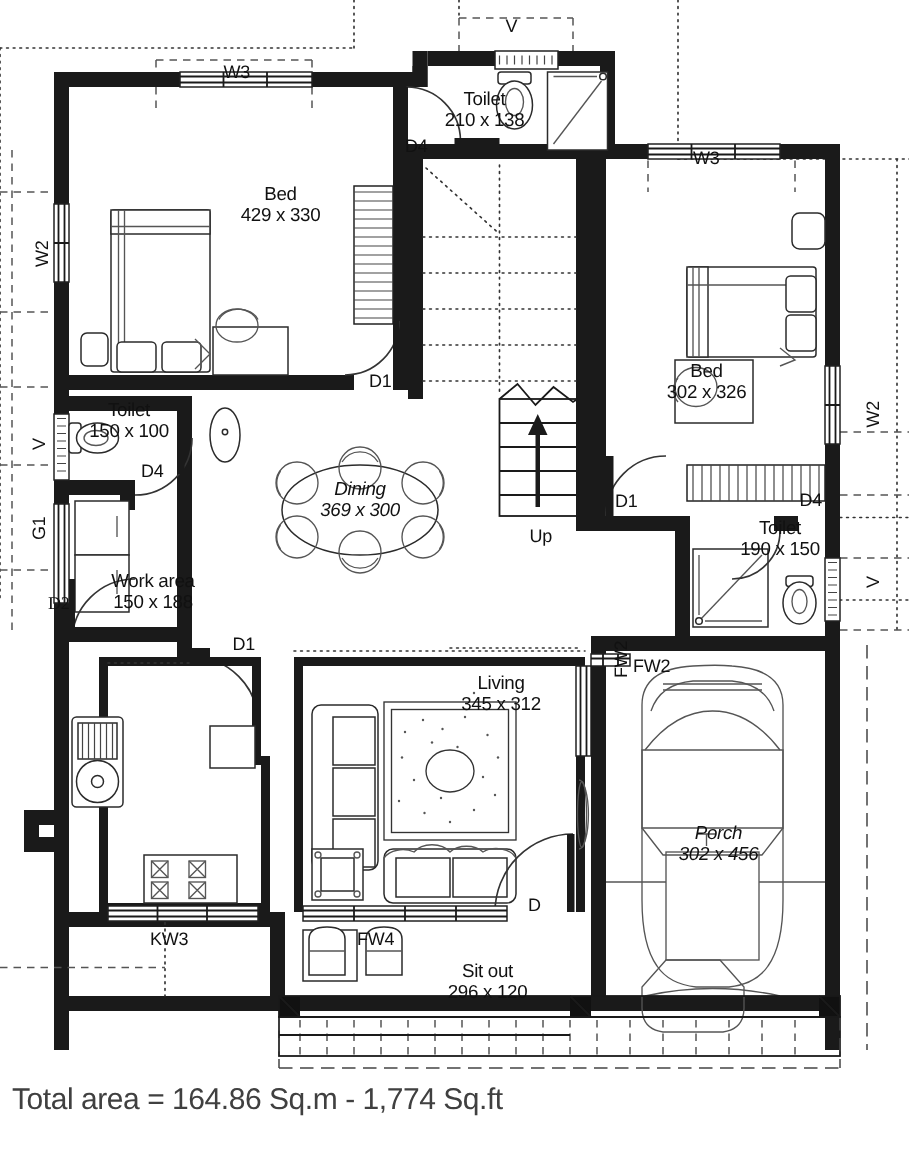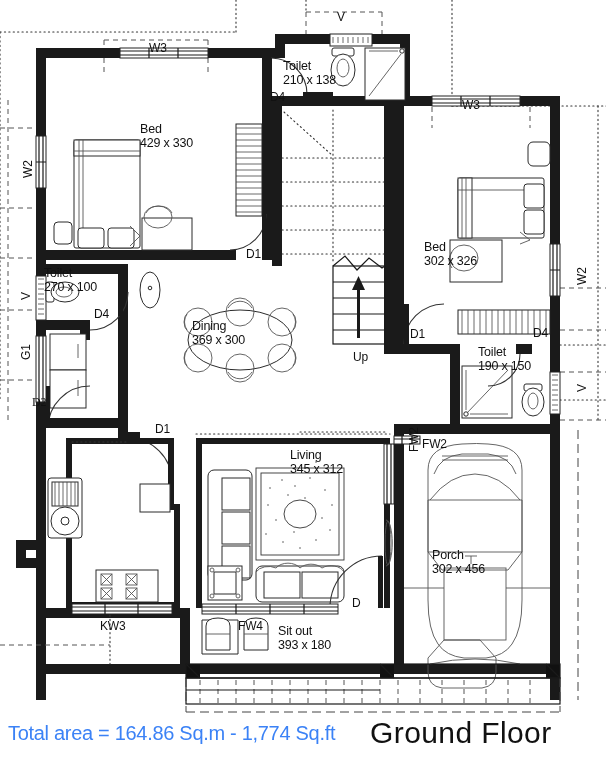--- a/index.html
+++ b/index.html
@@ -38,36 +38,36 @@
   .rug        { stroke: #333; stroke-width: 0.9; fill: #fff; }
 
   .lbl {
     position: absolute;
     font-family: "Liberation Sans", sans-serif;
     color: #111;
     white-space: nowrap;
     line-height: 1.12;
     letter-spacing: -0.2px;
   }
-  .lbl-room   { font-size: 12.5px; text-align: left; }
+  .lbl-room   { font-size: 12.5px; text-align: center; }
   .lbl-room .nm  { display: block; }
   .lbl-room .dim { display: block; }
   .lbl-tag    { font-size: 12px; }
   .lbl-tag-v  { font-size: 12px; transform: rotate(-90deg); transform-origin: left top; }
   .footer {
     position: absolute;
     left: 0; top: 716px;
     width: 606px;
     height: 52px;
   }
   .total-area {
     position: absolute;
     left: 8px; top: 6px;
     font-size: 20px;
-    color: #3b82f6;
+    color: #404040;
     letter-spacing: -0.3px;
     font-family: "Liberation Sans", sans-serif;
   }
   .floor-title {
     position: absolute;
     left: 370px; top: 0px;
     font-size: 30px;
     color: #111;
     letter-spacing: 0.4px;
     font-family: "Liberation Sans", sans-serif;
@@ -550,46 +550,50 @@
     <span class="dim">210 x 138</span>
   </div>
 
   <div class="lbl lbl-room" style="left:424px; top:240px; width:94px;">
     <span class="nm">Bed</span>
     <span class="dim">302 x 326</span>
   </div>
 
   <div class="lbl lbl-room" style="left:44px; top:266px; width:84px;">
     <span class="nm">Toilet</span>
-    <span class="dim">270 x 100</span>
+    <span class="dim">150 x 100</span>
   </div>
 
   <div class="lbl lbl-room" style="left:478px; top:345px; width:84px;">
     <span class="nm">Toilet</span>
     <span class="dim">190 x 150</span>
   </div>
 
-
-  <div class="lbl lbl-room" style="left:192px; top:319px; width:96px;">
+  <div class="lbl lbl-room" style="left:54px; top:380px; width:96px;">
+    <span class="nm">Work area</span>
+    <span class="dim">150 x 188</span>
+  </div>
+
+  <div class="lbl lbl-room" style="left:192px; top:319px; width:96px;font-style:italic;">
     <span class="nm">Dining</span>
     <span class="dim">369 x 300</span>
   </div>
 
 
   <div class="lbl lbl-room" style="left:290px; top:448px; width:88px;">
     <span class="nm">Living</span>
     <span class="dim">345 x 312</span>
   </div>
 
-  <div class="lbl lbl-room" style="left:278px; top:624px; width:94px;">
+  <div class="lbl lbl-room" style="left:278px; top:640px; width:94px;">
     <span class="nm">Sit out</span>
-    <span class="dim">393 x 180</span>
-  </div>
-
-  <div class="lbl lbl-room" style="left:432px; top:548px; width:94px;">
+    <span class="dim">296 x 120</span>
+  </div>
+
+  <div class="lbl lbl-room" style="left:432px; top:548px; width:94px;font-style:italic;">
     <span class="nm">Porch</span>
     <span class="dim">302 x 456</span>
   </div>
 
   <div class="lbl lbl-tag" style="left:149px; top:42px;">W3</div>
 
   <div class="lbl lbl-tag" style="left:462px; top:99px;">W3</div>
 
   <div class="lbl lbl-tag-v" style="left:22px; top:178px;">W2</div>
 
@@ -624,16 +628,15 @@
   <div class="lbl lbl-tag" style="left:238px; top:620px;">FW4</div>
 
   <div class="lbl lbl-tag-v" style="left:408px; top:452px;">FW2</div>
 
   <div class="lbl lbl-tag" style="left:422px; top:438px;">FW2</div>
 
   <div class="lbl lbl-tag" style="left:353px; top:351px;">Up</div>
 
   <div class="footer">
     <div class="total-area">Total area = 164.86 Sq.m - 1,774 Sq.ft</div>
-    <div class="floor-title">Ground Floor</div>
   </div>
 
 </div>
 
 </body></html>

